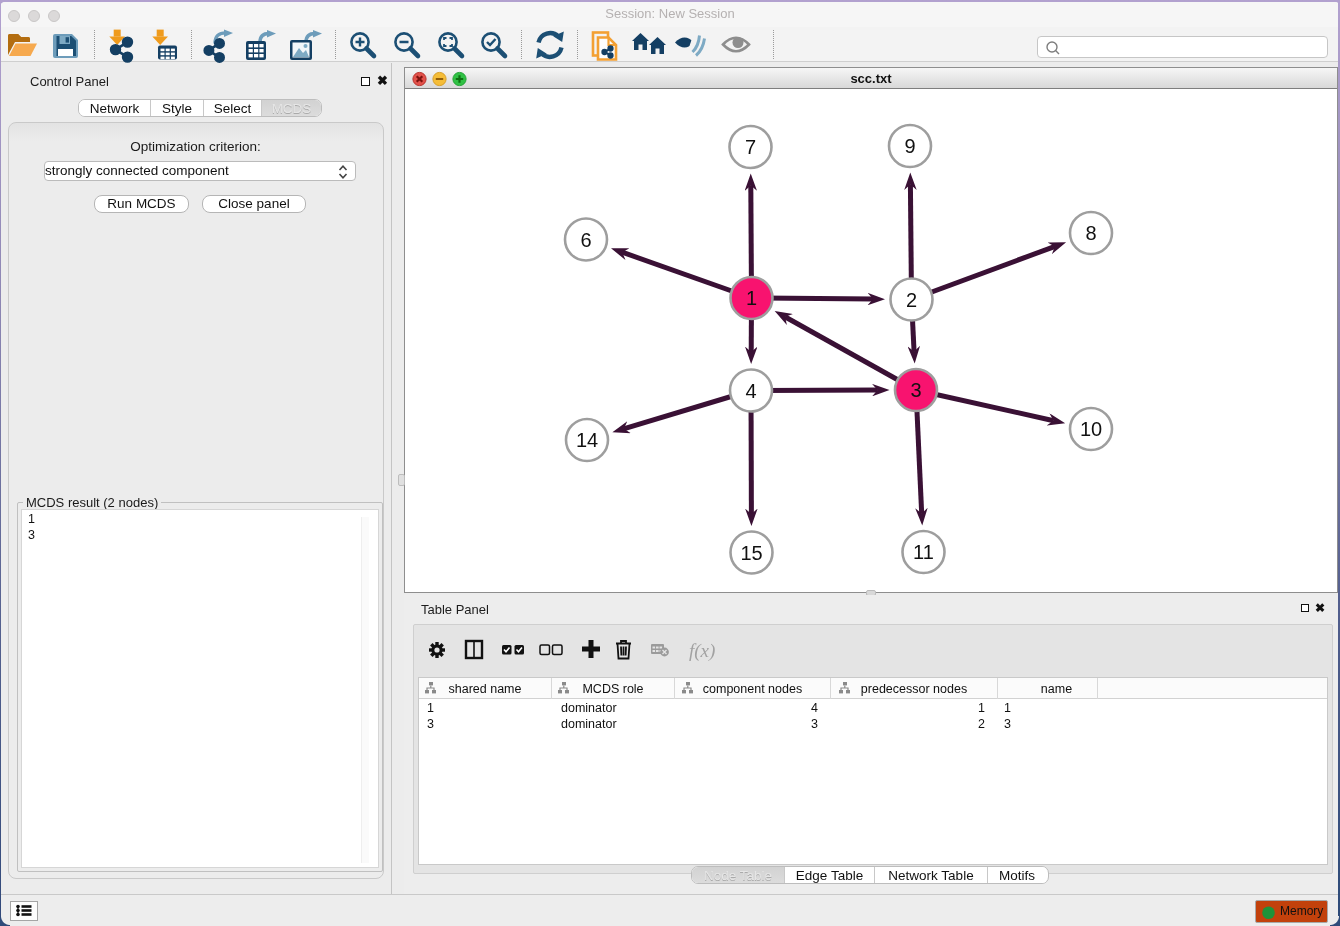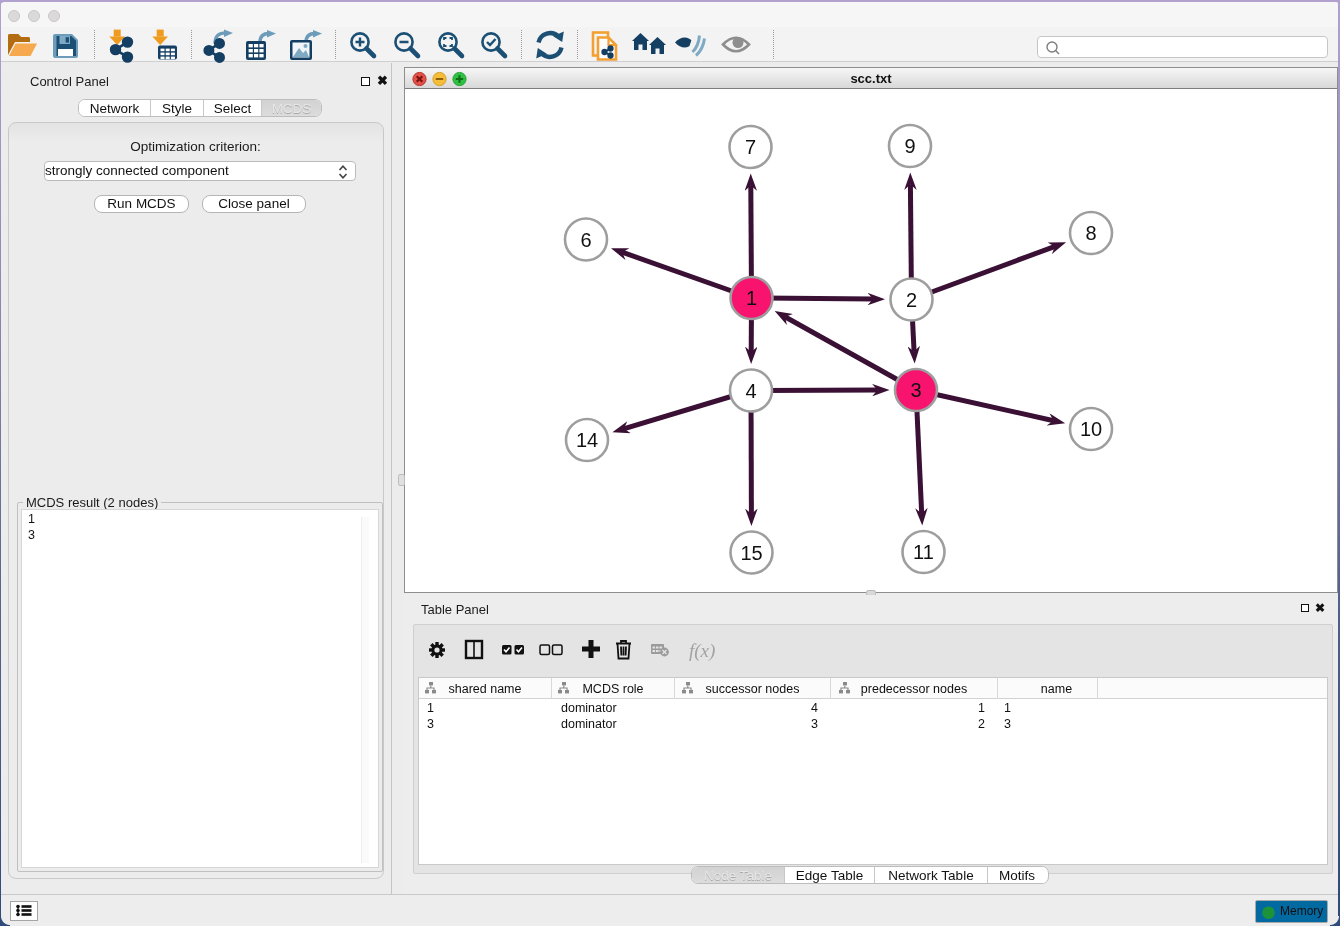--- a/index.html
+++ b/index.html
@@ -40,28 +40,29 @@
 #tp-inner{position:absolute;left:9px;top:29px;width:920px;height:250px;background:#e4e4e4;border:1px solid #cfcfcf;border-radius:2px}
 #tbl{position:absolute;left:4px;top:52px;width:910px;height:188px;background:#fff;border:1px solid #c9c9c9}
 #tbl-head{position:absolute;left:0;top:0;width:100%;height:21px;background:#fbfbfb;border-bottom:1px solid #d2d2d2;font-size:12.5px;color:#111}
 .hcol{position:absolute;top:0;height:21px;border-right:1px solid #d8d8d8;display:flex;align-items:center;justify-content:center}
 .trow{position:absolute;font-size:12.5px;color:#111}
 
 #tp-tabs{left:287px;top:271px;width:358px}
 
 #sb{position:absolute;left:0;top:892px;width:1340px;height:34px;background:#ededed;border-top:1px solid #c9c9c9}
 #sb-list{position:absolute;left:10px;top:6px;width:28px;height:20px;background:#fdfdfd;border:1.5px solid #a5a5a5}
-#sb-mem{position:absolute;left:1255px;top:5px;width:73px;height:23px;background:#0369a1;border:1px solid #a9a9a9;border-radius:2px;font-size:12px;color:#111;line-height:21px;padding-left:24px}
+#sb-mem{position:absolute;left:1255px;top:5px;width:73px;height:23px;background:#c2410c;border:1px solid #a9a9a9;border-radius:2px;font-size:12px;color:#111;line-height:21px;padding-left:24px}
 </style></head>
 <body>
 <div id="win">
 <div id="titlebar">
   <div class="tl" style="left:8px"></div>
       <div class="tl" style="left:28px"></div>
       <div class="tl" style="left:48px"></div>
+  <div id="title">Session: New Session</div>
 </div>
 <div id="toolbar">
   <svg width="1340" height="38" viewBox="0 0 1340 38" style="position:absolute;left:0;top:0">
 
     <g transform="translate(8,6)">
       <path d="M0,22 L0,3 Q0,1 2,1 L10,1 L13,4 L20,4 Q22,4 22,6 L22,9 L7,9 L0,22 Z" fill="#b36d10"></path>
       <path d="M0,22 L0,14 L5,9 L22,9 L22,6 Q22,4 20,4 L13,4 L10,1 L2,1 Q0,1 0,3 Z" fill="#b36d10"></path>
       <path d="M7.5,10.5 L29,10.5 L22.5,23 L1,23 Z" fill="#f6a94e"></path>
     </g>
 
@@ -366,21 +367,21 @@
         <circle cx="13.5" cy="8" r="4.4" fill="#9b9b9b"></circle>
             <path d="M11.5,6 L15.5,10 M15.5,6 L11.5,10" stroke="#e4e4e4" stroke-width="1.4"></path>
       </g>
 
       <text x="271" y="18" font-size="19" font-style="italic" fill="#a2a2a2" font-family="Liberation Serif">f(x)</text>
     </svg>
     <div id="tbl">
       <div id="tbl-head">
         <div class="hcol" style="left:0;width:133px">shared name</div>
         <div class="hcol" style="left:133px;width:123px">MCDS role</div>
-        <div class="hcol" style="left:256px;width:156px">successor nodes</div>
+        <div class="hcol" style="left:256px;width:156px">component nodes</div>
         <div class="hcol" style="left:412px;width:167px">predecessor nodes</div>
         <div class="hcol" style="left:597px;width:82px">name</div>
         <svg width="600" height="13" viewBox="0 0 600 13" style="position:absolute;left:0;top:4px">
           <g fill="#8a8a8a">
             <g transform="translate(6,0)">
                   <rect x="4" y="0" width="4" height="3.4"></rect>
                   <rect x="0" y="8" width="4" height="3.4"></rect>
                   <rect x="7" y="8" width="4" height="3.4"></rect>
                   <path d="M5.8,3.4 L5.8,6 M2,8 L2,6 L9,6 L9,8" stroke="#8a8a8a" fill="none" stroke-width="1.2"></path>
                 </g>

